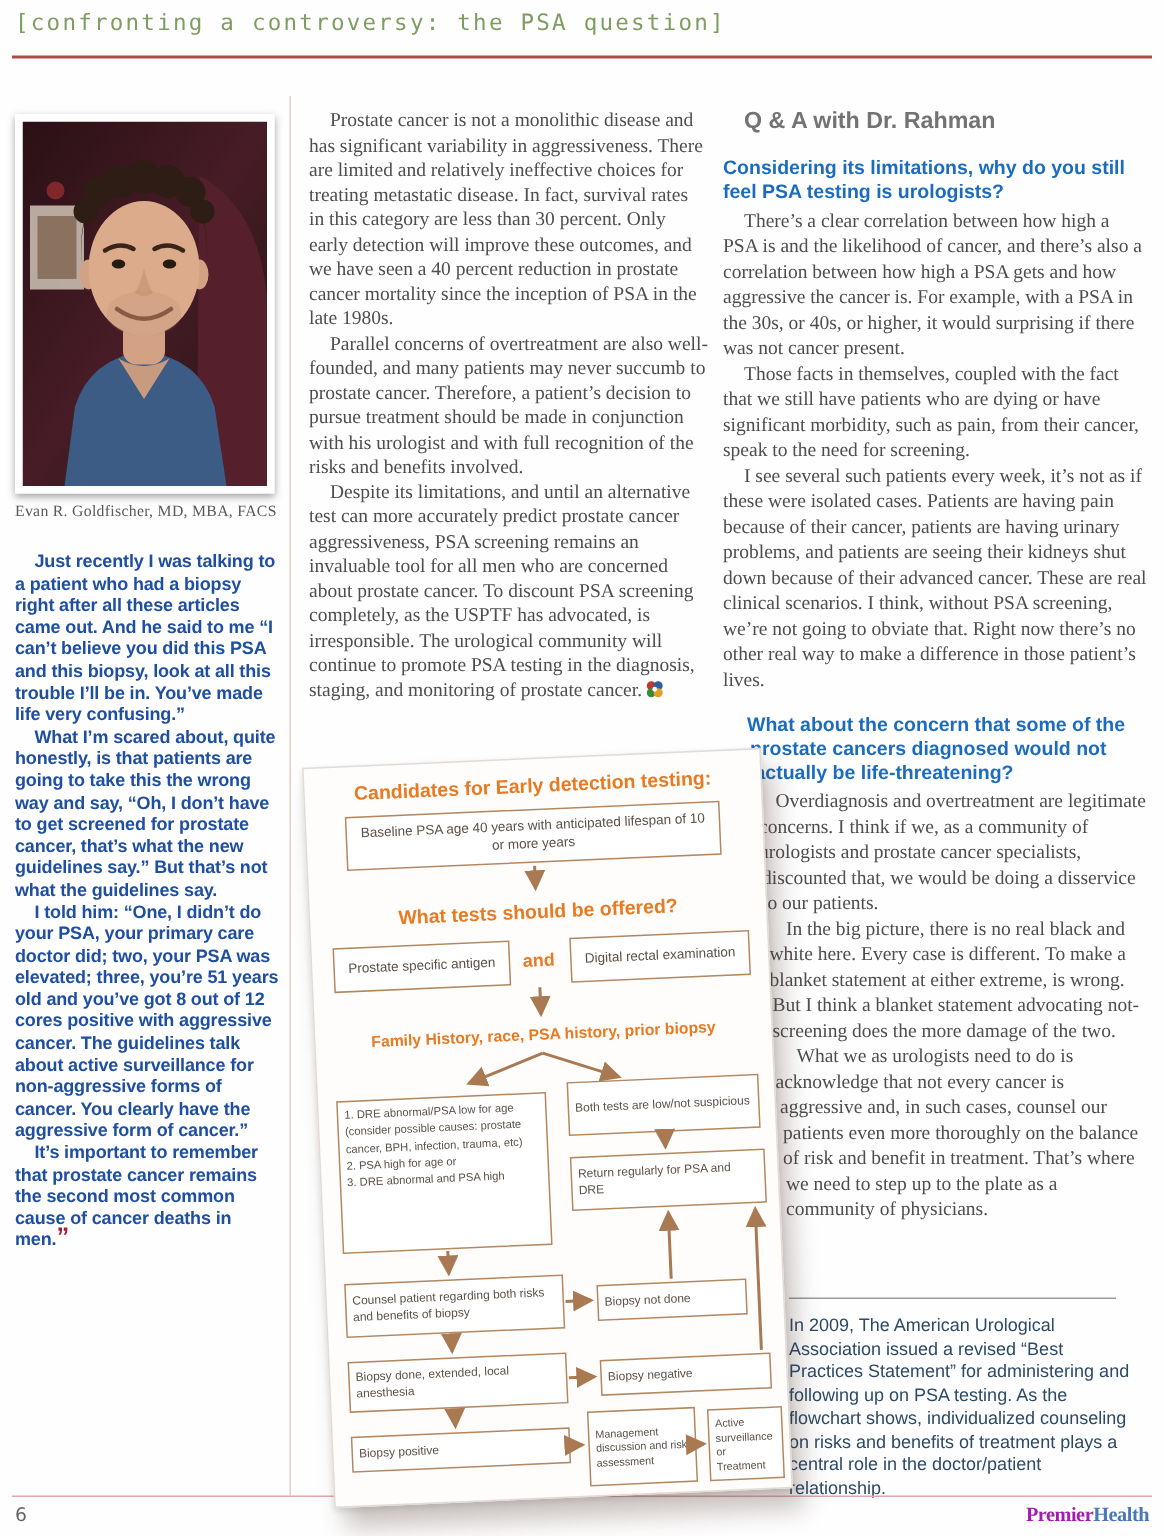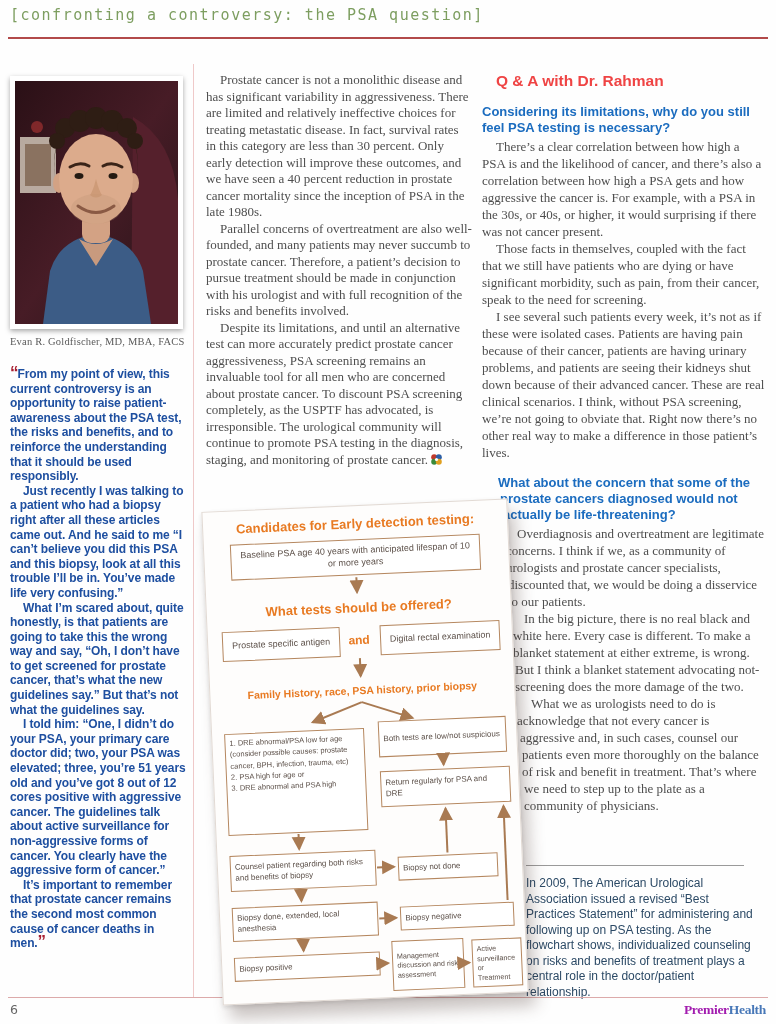--- a/index.html
+++ b/index.html
@@ -49,21 +49,21 @@
           font-size:8px;line-height:1.32;padding:3px 4px;box-sizing:border-box;
           display:flex;align-items:center;}
   .fc-box.center{justify-content:center;text-align:center;font-size:9px;}
   .fc-box.list{white-space:pre-line;font-size:7.5px;line-height:1.5;align-items:flex-start;}
   .fc-box.tiny{font-size:7.2px;}
   .fc-lines{position:absolute;left:0;top:0;pointer-events:none;}
 
   
   .col-right{position:absolute;left:482px;top:72px;width:284px;}
   .qa-head{margin:0 0 0 14px;font-family:"Liberation Sans",sans-serif;font-weight:bold;
-           font-size:15.5px;color:#ef4444;}
+           font-size:15.5px;color:#737373;}
   .question{margin:14px 0 2px 0;font-family:"Liberation Sans",sans-serif;font-weight:bold;
             font-size:13px;line-height:16px;color:#1b6cbf;}
   .wrap-stairs div{float:left;clear:left;height:30px;}
   .clear{clear:left;}
   .note-rule{border:0;border-top:1px solid #9a9a9a;width:218px;margin:14px 0 10px 44px;}
   .note{margin:0 0 0 44px;width:228px;font-family:"Liberation Sans",sans-serif;
         font-size:12px;line-height:15.5px;color:#2c4a66;}
 
   
   .rule-bottom{position:absolute;left:8px;top:997px;width:760px;height:1px;background:#dcaaaa;}
@@ -116,21 +116,20 @@
         <path d="M88,85 Q97,80 107,86" stroke="#3a2418" stroke-width="3" fill="none" stroke-linecap="round"></path>
         <ellipse cx="64" cy="95" rx="4.5" ry="3" fill="#241a12"></ellipse>
         <ellipse cx="98" cy="95" rx="4.5" ry="3" fill="#241a12"></ellipse>
         <path d="M81,98 Q78,110 75,114 Q81,119 87,114 Q84,110 81,98" fill="#c8946f" opacity=".7"></path>
         <path d="M63,125 Q81,138 99,125" stroke="#8a5a44" stroke-width="3" fill="none" stroke-linecap="round"></path>
       </svg>
     </figure>
     <div class="caption">Evan R. Goldfischer, MD, MBA, FACS</div>
 
     <div class="pullquote">
-      <p class="pq"><span class="oq">“</span><span>From my point of view, this current controversy is an opportunity to raise patient-awareness about the PSA test, the risks and benefits, and to reinforce the understanding that it should be used responsibly.</span></p>
       <p class="pq indent">Just recently I was talking to a patient who had a biopsy right after all these articles came out. And he said to me “I can’t believe you did this PSA and this biopsy, look at all this trouble I’ll be in. You’ve made life very confusing.”</p>
       <p class="pq indent">What I’m scared about, quite honestly, is that patients are going to take this the wrong way and say, “Oh, I don’t have to get screened for prostate cancer, that’s what the new guidelines say.” But that’s not what the guidelines say.</p>
       <p class="pq indent">I told him: “One, I didn’t do your PSA, your primary care doctor did; two, your PSA was elevated; three, you’re 51 years old and you’ve got 8 out of 12 cores positive with aggressive cancer. The guidelines talk about active surveillance for non-aggressive forms of cancer. You clearly have the aggressive form of cancer.”</p>
       <p class="pq indent"><span>It’s important to remember that prostate cancer remains the second most common cause of cancer deaths in men.</span><span class="cq">”</span></p>
     </div>
   </aside>
 
   <div class="divider-v"></div>
 
   <section class="col-mid">
@@ -185,21 +184,21 @@
         <line x1="288" y1="400" x2="288" y2="306" marker-end="url(#ah)"></line>
         <line x1="82" y1="431" x2="82" y2="442" marker-end="url(#ah)"></line>
         <line x1="159" y1="458" x2="166" y2="458" marker-end="url(#ah)"></line>
         <line x1="243" y1="461" x2="247" y2="461" marker-end="url(#ah)"></line>
       </g>
     </svg>
   </section>
 
   <section class="col-right">
     <h2 class="qa-head">Q &amp; A with Dr. Rahman</h2>
-    <p class="question">Considering its limitations, why do you still feel PSA testing is necessary?</p>
+    <p class="question">Considering its limitations, why do you still feel PSA testing is urologists?</p>
     <p class="body">There’s a clear correlation between how high a PSA is and the likelihood of cancer, and there’s also a correlation between how high a PSA gets and how aggressive the cancer is. For example, with a PSA in the 30s, or 40s, or higher, it would surprising if there was not cancer present.</p>
     <p class="body">Those facts in themselves, coupled with the fact that we still have patients who are dying or have significant morbidity, such as pain, from their cancer, speak to the need for screening.</p>
     <p class="body">I see several such patients every week, it’s not as if these were isolated cases. Patients are having pain because of their cancer, patients are having urinary problems, and patients are seeing their kidneys shut down because of their advanced cancer. These are real clinical scenarios. I think, without PSA screening, we’re not going to obviate that. Right now there’s no other real way to make a difference in those patient’s lives.</p>
 
     <div class="wrap-stairs">
       <div style="width:16px"></div>
         <div style="width:18px"></div>
         <div style="width:21px"></div>
       <div style="width:24px"></div>
         <div style="width:26px"></div>

